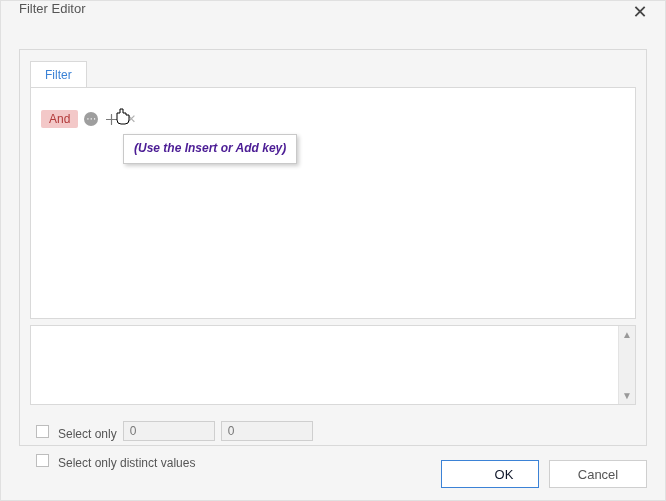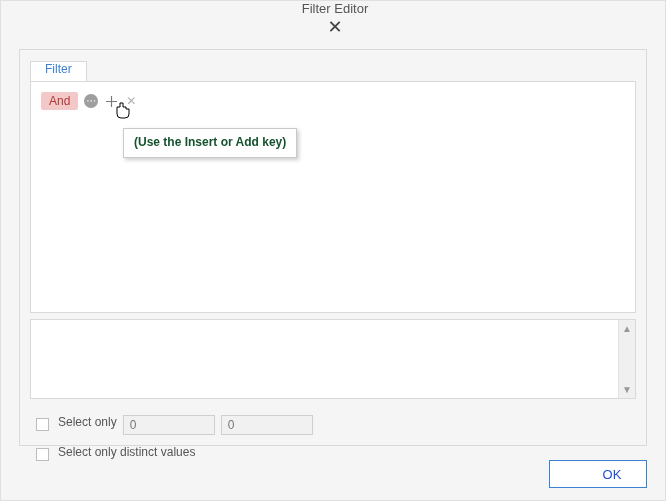--- a/index.html
+++ b/index.html
@@ -13,23 +13,22 @@
   .dialog {
     width: 666px;
     height: 501px;
     background: #f5f5f5;
     border: 1px solid #e0e0e0;
     position: relative;
   }
   .titlebar {
     height: 36px;
     display: flex;
-    align-items: center;
+    align-items: flex-start;
     padding: 0 14px 0 18px;
-    flex-direction: column;
   }
   .titlebar .title {
     flex: 1;
     font-size: 13px;
     color: #555;
   }
   .titlebar .close {
     font-size: 18px;
     width: 22px;
     text-align: center;
@@ -44,21 +43,21 @@
     bottom: 54px;
     border: 1px solid #d9d9d9;
     background: #f5f5f5;
   }
   .tabs {
     display: flex;
     gap: 0;
     padding: 10px 10px 0 10px;
   }
   .tab {
-    padding: 0 14px 6px 14px;
+    padding: 6px 14px 6px 14px;
     color: #8a8a8a;
     cursor: pointer;
     border: 1px solid transparent;
     border-bottom: none;
     position: relative;
     top: 1px;
     background: transparent;
     font-size: 12px;
   }
   .tab.active {
@@ -69,21 +68,21 @@
   .editor-area {
     margin: 0 10px 0 10px;
     border: 1px solid #d9d9d9;
     background: #ffffff;
     height: 232px;
     position: relative;
   }
   .row1 {
     position: absolute;
     left: 10px;
-    top: 10px;
+    top: 22px;
     display: flex;
     align-items: center;
     gap: 6px;
   }
   .and-chip {
     background: #f3c8c8;
     color: #b23a3a;
     padding: 2px 8px;
     border-radius: 2px;
     font-size: 12px;
@@ -131,22 +130,23 @@
   }
   .tooltip {
     position: absolute;
     left: 92px;
     top: 46px;
     background: #ffffff;
     border: 1px solid #c9c9c9;
     box-shadow: 2px 2px 4px rgba(0,0,0,0.2);
     padding: 6px 10px;
     font-size: 12px;
-    color: #14532d;
+    color: #4c1d95;
     white-space: nowrap;
+    font-style: italic;
   }
   .tooltip .tt-title { font-weight: 600; margin-bottom: 2px; }
   .preview {
     margin: 6px 10px 0 10px;
     height: 80px;
     border: 1px solid #d9d9d9;
     background: #ffffff;
     position: relative;
   }
   .preview .vscroll {
@@ -164,21 +164,21 @@
     color: #999;
     font-size: 10px;
     cursor: pointer;
   }
   .preview .vscroll .down { position: absolute; bottom: 0; width: 100%; }
   .options {
     margin: 16px 12px 0 12px;
   }
   .opt-row {
     display: flex;
-    align-items: flex-start;
+    align-items: flex-end;
     gap: 6px;
     margin-bottom: 10px;
     font-size: 12px;
     color: #555;
   }
   .opt-row input[type="checkbox"]{
     width: 13px; height: 13px;
     appearance: none;
     border: 1px solid #bdbdbd;
     background: #fff;
@@ -206,21 +206,21 @@
     background: #ffffff;
     color: #555;
     display: inline-flex;
     align-items: center;
     justify-content: center;
     cursor: pointer;
     font-size: 13px;
   }
   .btn.primary {
     border-color: #3b82d6;
-    color: #1d4ed8;
+    color: #0f172a;
     padding-left: 28px;
   }
 </style>
 </head>
 <body>
 
 <div class="dialog">
 
   <div class="titlebar">
     <div class="title">Filter Editor</div>
@@ -275,15 +275,16 @@
       <div class="opt-row">
         <input type="checkbox" style="">
         <span>Select only distinct values</span>
       </div>
     </div>
 
   </div>
 
   <div class="footer">
     <div class="btn primary">OK</div>
+    <div class="btn">Cancel</div>
   </div>
 
 </div>
 
 </body></html>

